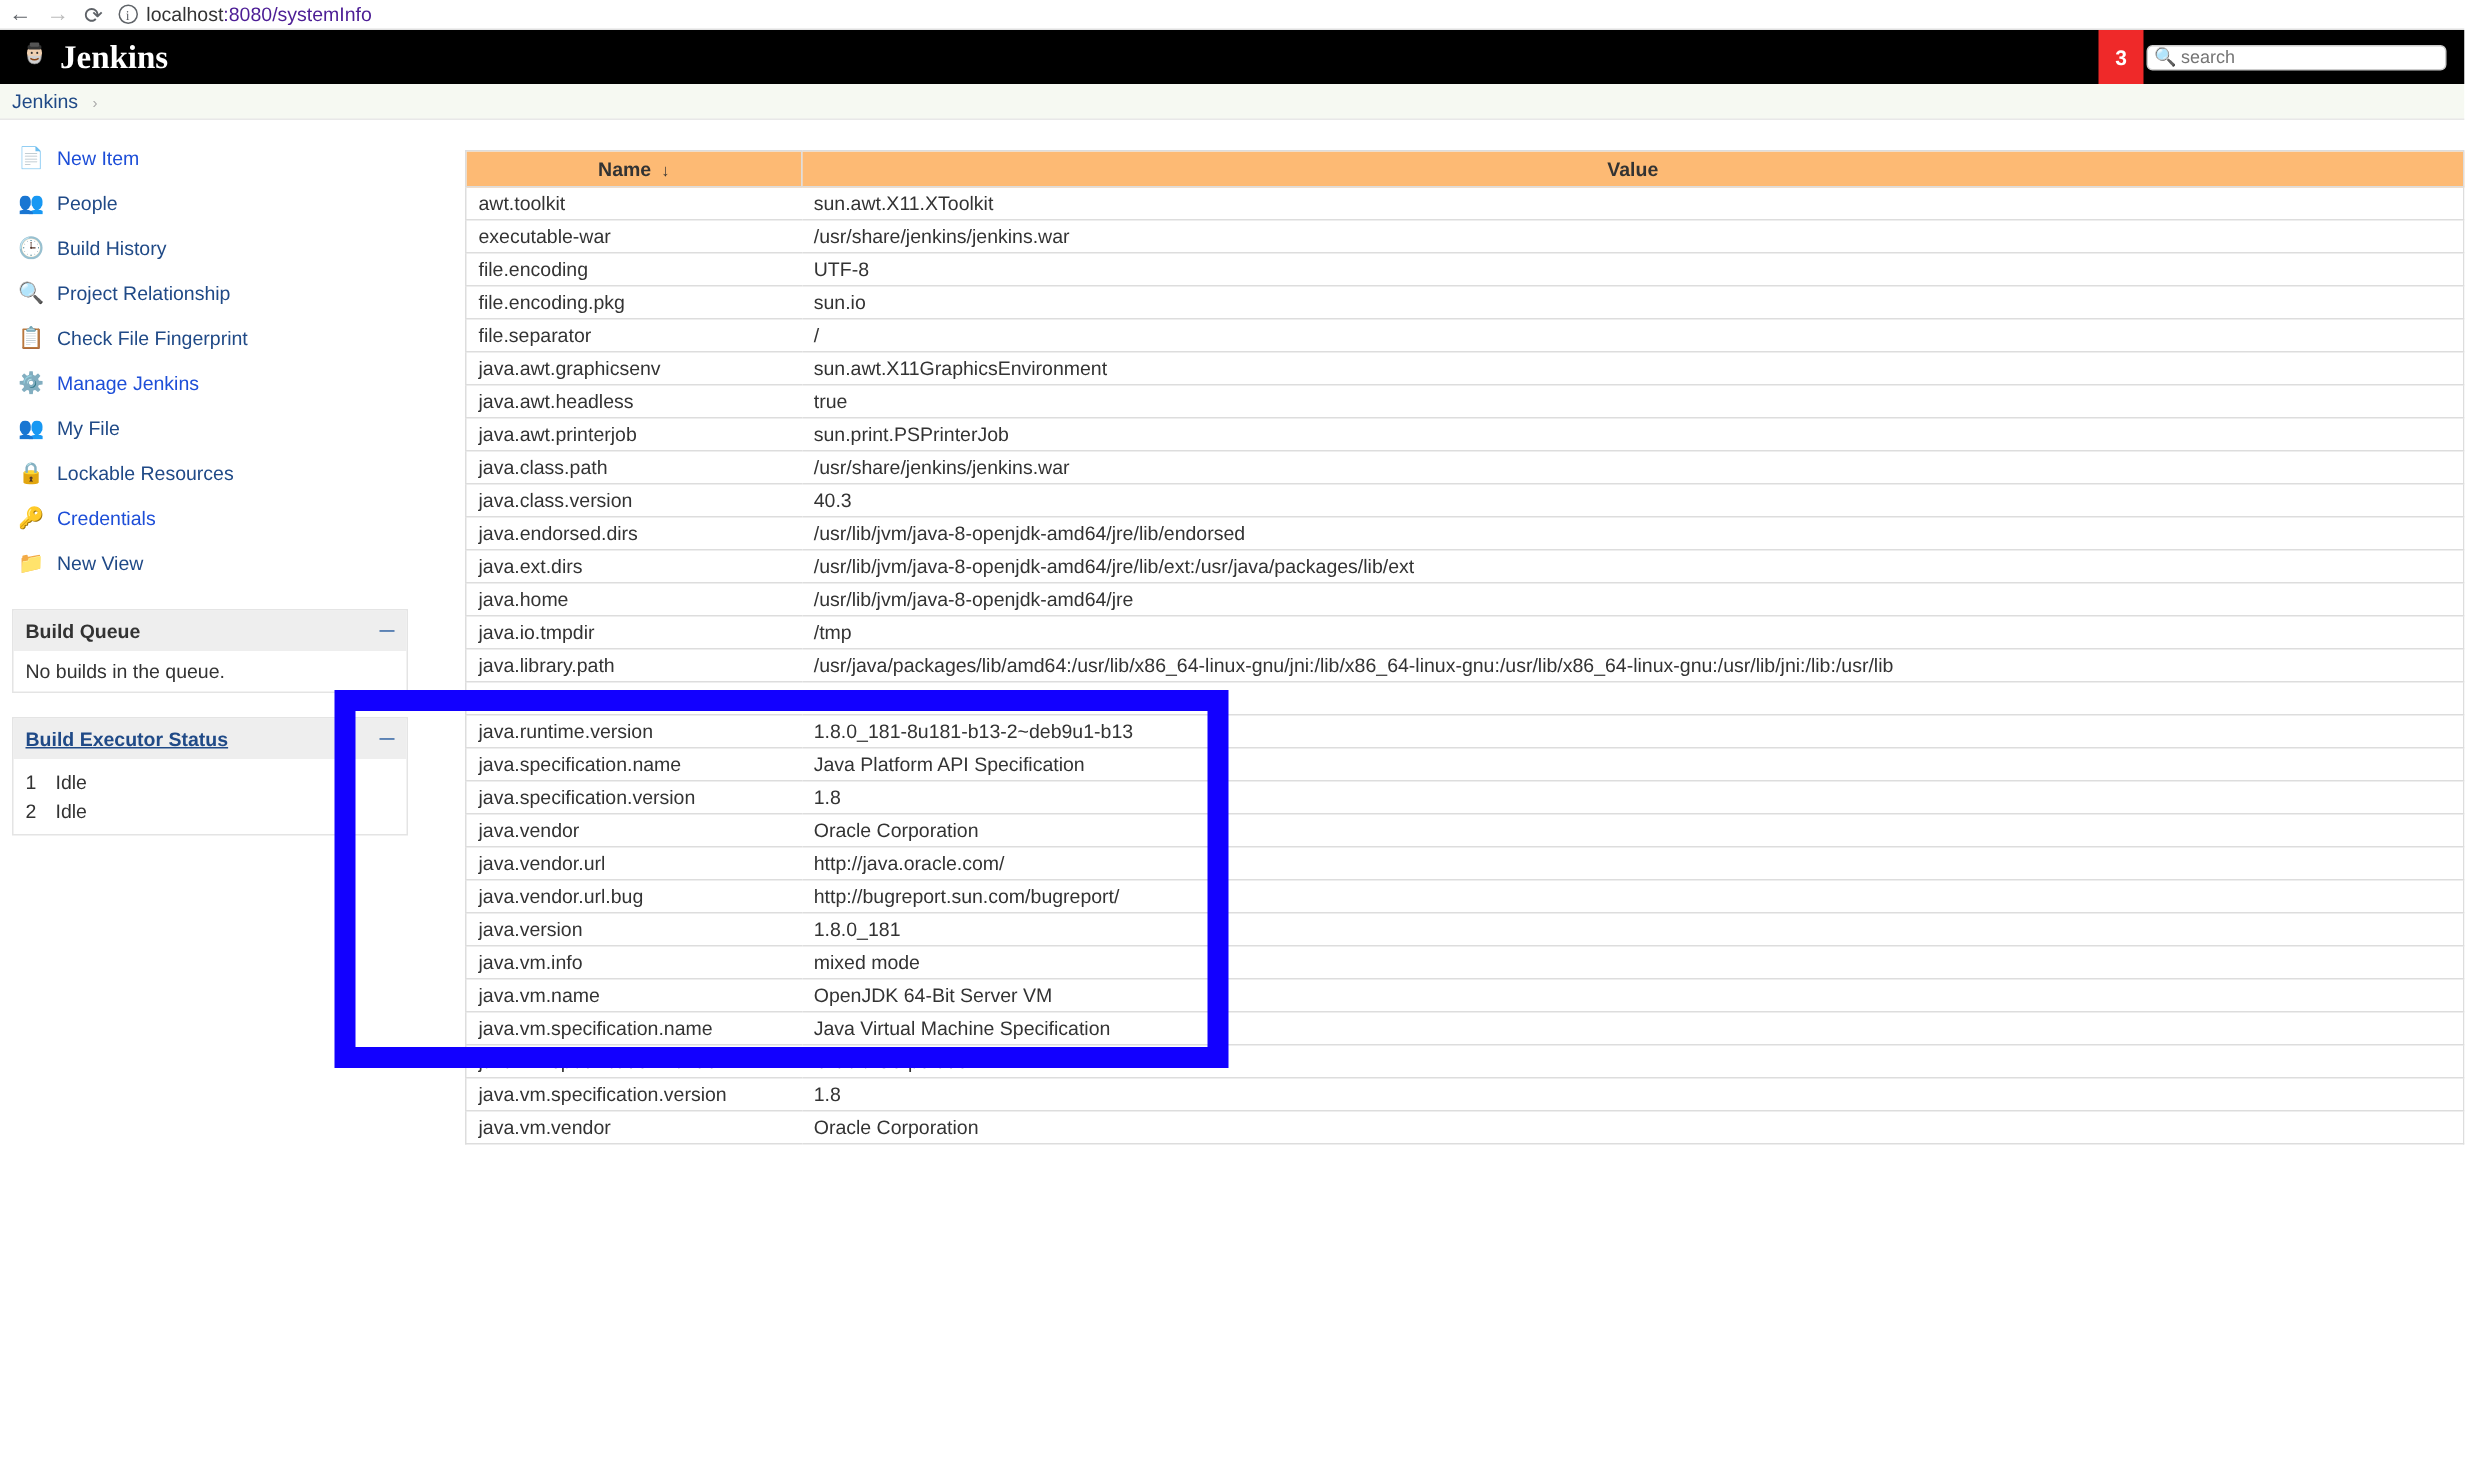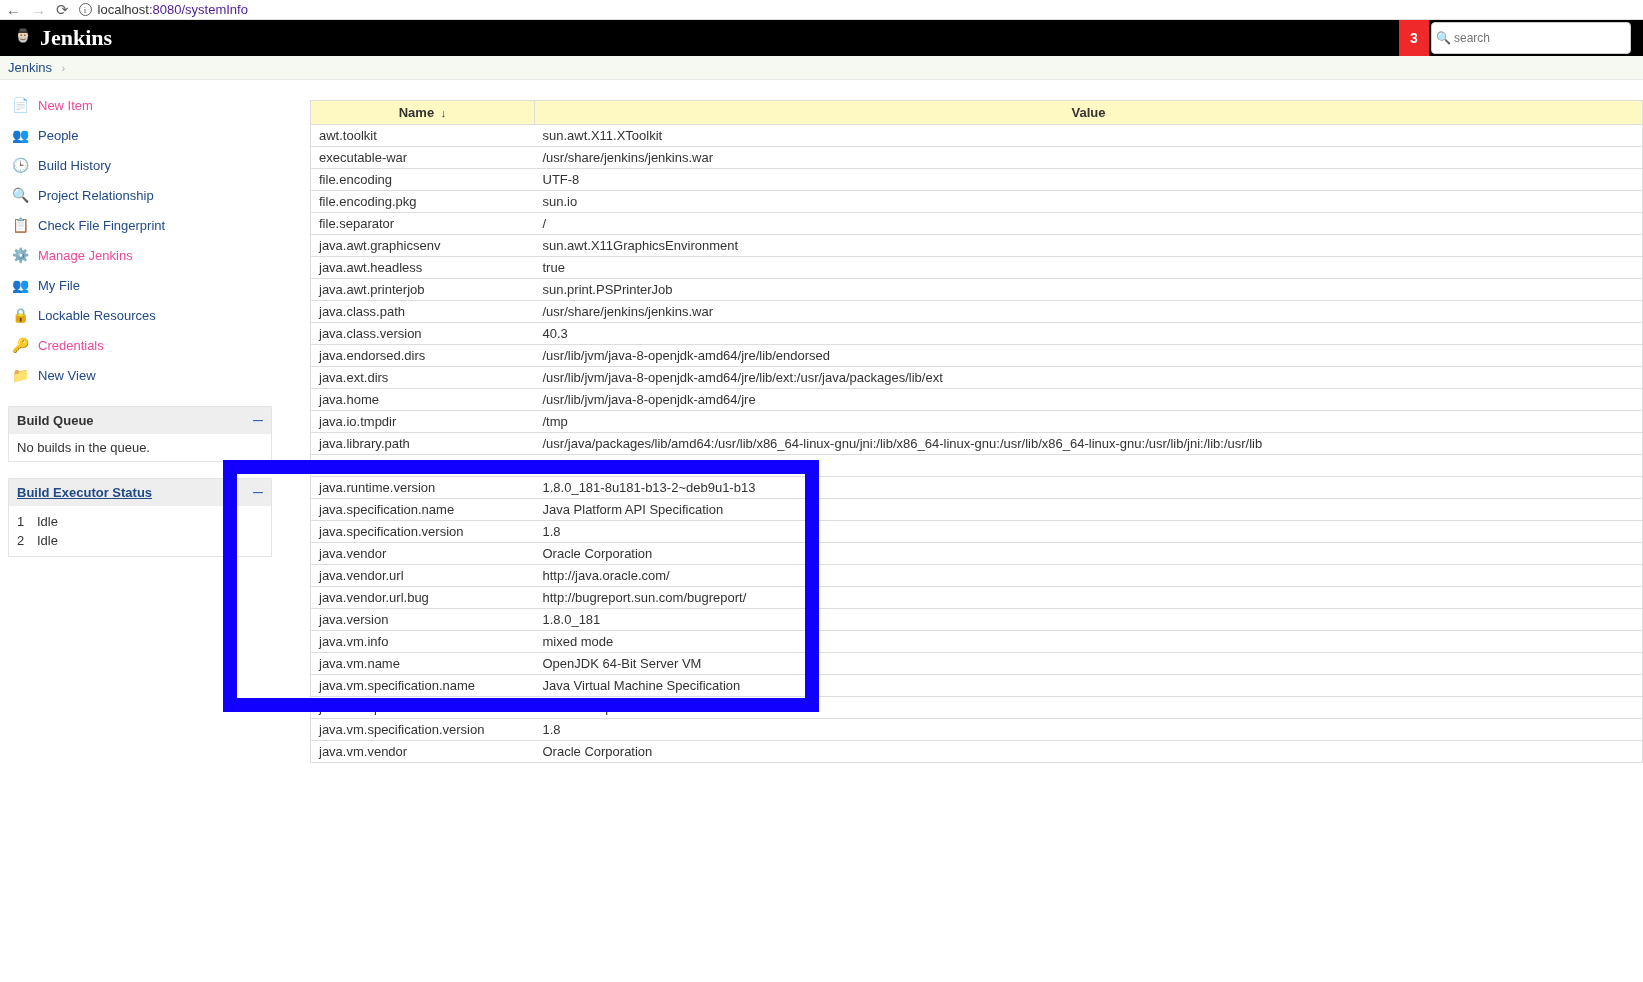--- a/index.html
+++ b/index.html
@@ -15,54 +15,54 @@
     .url-dark { color: #333; }
 
     
     .header { background: #000; color: #fff; height: 36px; display: flex; align-items: center; padding: 0 12px; }
     .header .logo { display: flex; align-items: center; gap: 6px; }
     .logo-svg { width: 22px; height: 22px; }
     .header .title { font-size: 22px; font-weight: bold; font-family: Georgia, serif; }
     .header .spacer { flex: 1; }
     .notif { background: #ef2929; color: #fff; width: 30px; height: 36px; display: flex; align-items: center; justify-content: center; font-weight: bold; font-size: 14px; cursor: pointer; }
     .search-wrap { margin-left: 2px; }
-    .search-wrap input { width: 200px; height: 32px; border: 1px solid #ccc; border-radius: 4px; padding: 3px 6px 3px 22px; font-size: 12px; background: #fff; }
+    .search-wrap input { width: 200px; height: 17px; border: 1px solid #ccc; border-radius: 4px; padding: 3px 6px 3px 22px; font-size: 12px; background: #fff; }
     .search-wrap { position: relative; }
     .search-ic { position: absolute; left: 5px; top: 50%; transform: translateY(-50%); font-size: 12px; color: #888; }
 
     
     .breadcrumb { background: #f6f9f2; border-bottom: 1px solid #e8e8e8; padding: 4px 8px; font-size: 13px; }
     .breadcrumb a { color: #204a87; text-decoration: none; }
     .breadcrumb .sep { color: #aaa; margin: 0 6px; font-size: 10px; }
 
     
     .layout { display: flex; }
     .sidebar { width: 280px; padding: 10px 8px; }
     .main { flex: 1; padding: 20px 0 20px 30px; position: relative; }
 
     
     .nav-list { list-style: none; }
     .nav-list li { padding: 6px 4px; display: flex; align-items: center; gap: 8px; }
     .nav-list a { color: #204a87; text-decoration: none; font-size: 13px; }
-    .nav-list a.visited { color: #ec4899; }
+    .nav-list a.visited { color: #1d4ed8; }
     .nav-ic { width: 18px; height: 18px; display: inline-flex; align-items: center; justify-content: center; font-size: 14px; }
 
     
     .pane { border: 1px solid #e4e4e4; margin-top: 16px; }
     .pane-head { background: #eee; padding: 6px 8px; font-weight: bold; font-size: 13px; display: flex; align-items: center; justify-content: space-between; }
     .pane-head a { color: #204a87; text-decoration: underline; }
     .collapse-ic { color: #3465a4; font-size: 10px; cursor: pointer; font-weight: bold; }
     .pane-body { padding: 6px 8px; font-size: 13px; }
     .exec-row { display: flex; gap: 8px; padding: 2px 0; }
     .exec-row .num { width: 12px; }
 
     
     h1 { font-size: 26px; font-weight: bold; margin-bottom: 14px; color: #222; }
     .prop-table { border-collapse: collapse; width: 100%; border: 1px solid #ddd; }
-    .prop-table th { background: #fef9c3; border: 1px solid #ddd; padding: 4px 8px; font-weight: bold; text-align: center; font-size: 13px; }
+    .prop-table th { background: #fdba74; border: 1px solid #ddd; padding: 4px 8px; font-weight: bold; text-align: center; font-size: 13px; }
     .prop-table th.name-col { width: 224px; }
     .prop-table td { border-top: 1px solid #ddd; border-bottom: 1px solid #ddd; padding: 3px 8px; font-size: 13px; text-align: left; }
     .prop-table td.name { width: 224px; }
     .sort-ind { font-size: 11px; margin-left: 3px; }
     .prop-table tr td:first-child { border-left: 1px solid #ddd; }
     .prop-table tr td:last-child { border-right: 1px solid #ddd; }
 
     
     .highlight-box { position: absolute; border: 14px solid #1200ff; pointer-events: none; }
   </style>

